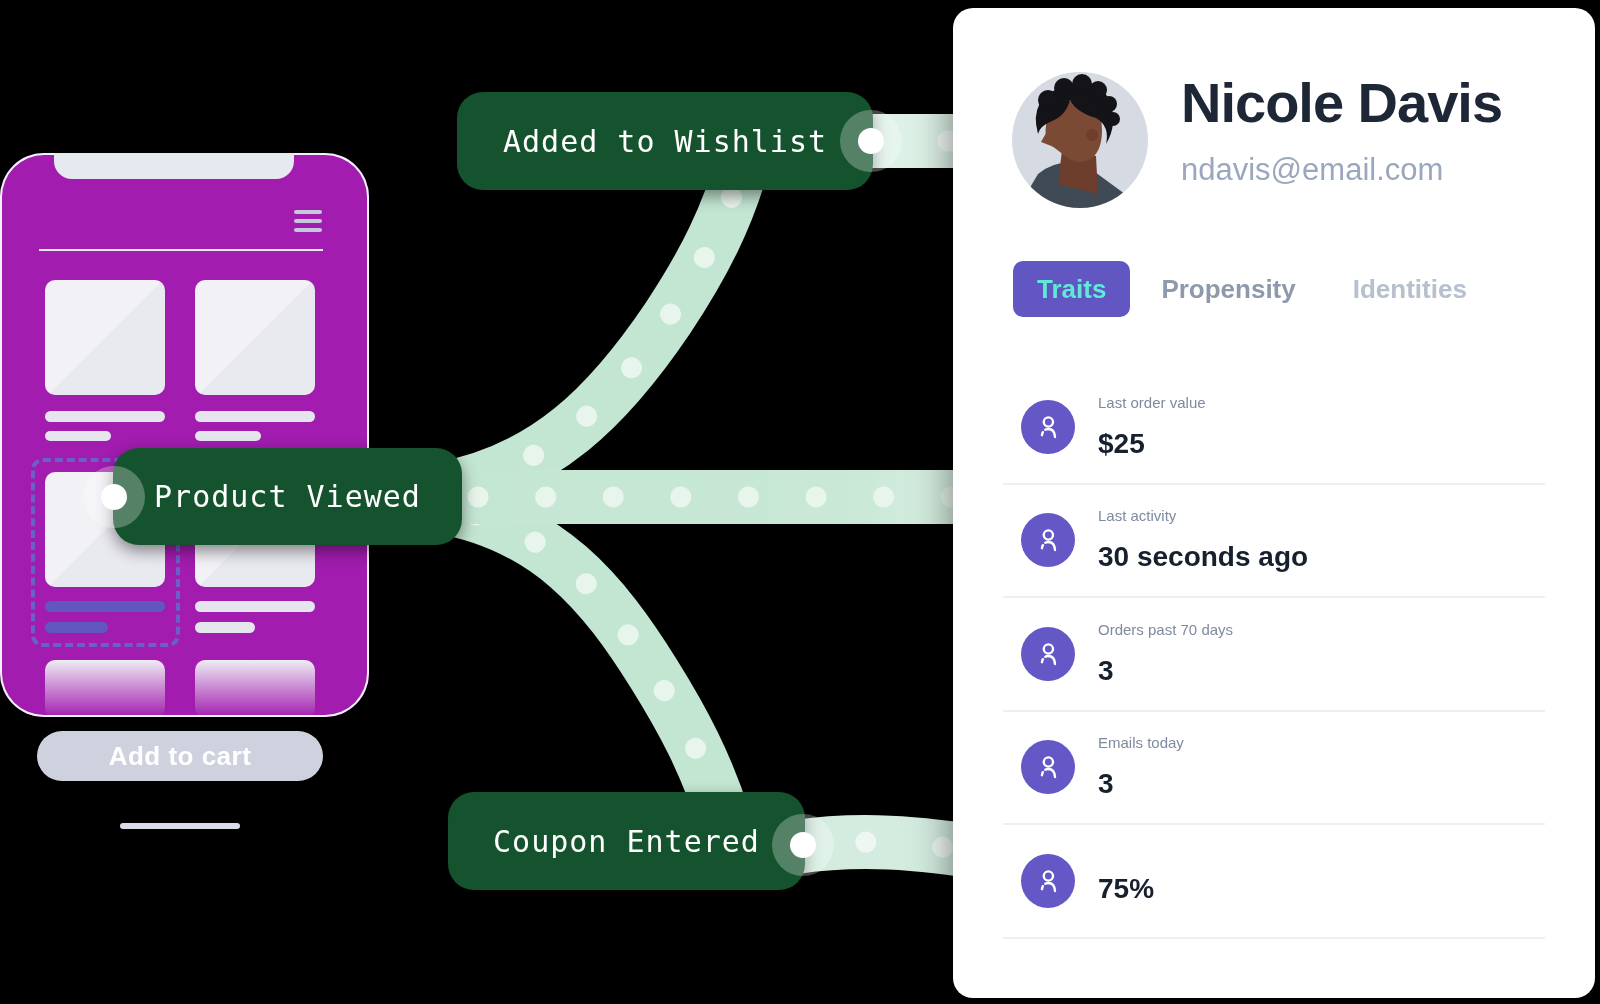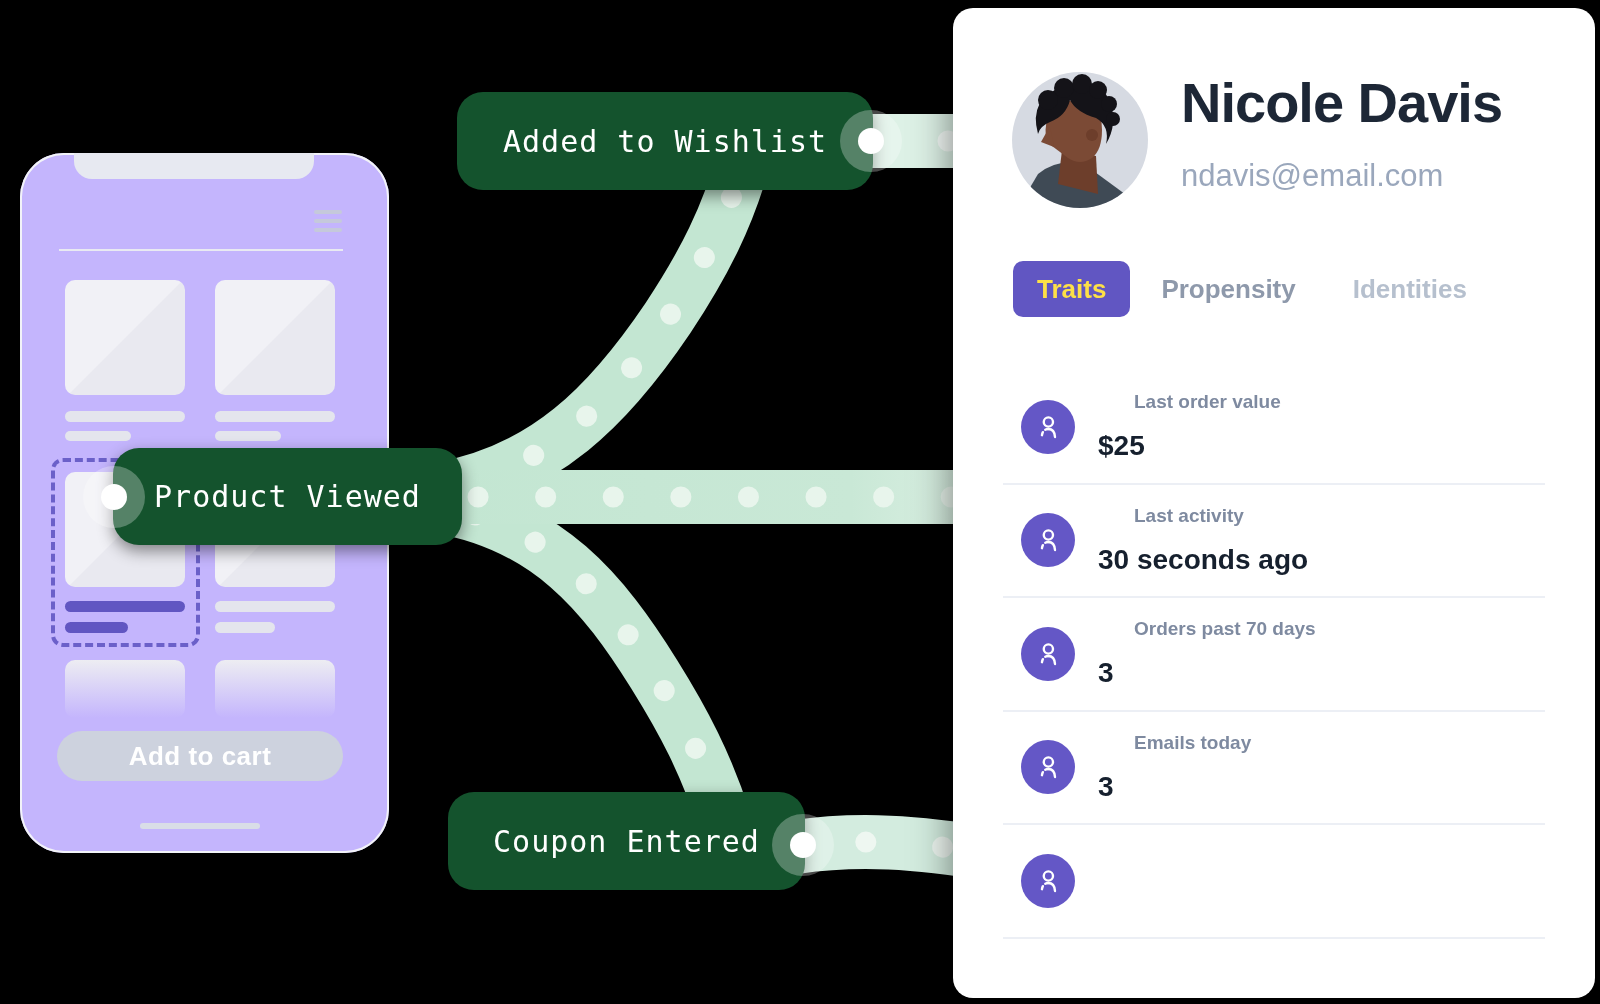--- a/index.html
+++ b/index.html
@@ -1,20 +1,20 @@
 <!DOCTYPE html>
 <html><head>
 <meta charset="utf-8">
 <style>
   html,body{margin:0;padding:0;background:#000;}
   .stage{position:relative;width:1600px;height:1004px;background:#000;overflow:hidden;
          font-family:"Liberation Sans", sans-serif;}
 
   
-  .phone{position:absolute;left:20px;top:153px;width:369px;height:700px;background:#c4b5fd;
+  .phone{position:absolute;left:0;top:153px;width:369px;height:564px;background:#a21caf;
          border-radius:44px;z-index:1;box-shadow:inset 0 0 0 2px #f2f3f8;}
   .notch{position:absolute;left:54px;top:0;width:240px;height:26px;background:#e7e9f1;
          border-radius:0 0 18px 18px;}
   .hamburger{position:absolute;left:294px;top:57px;width:28px;height:22px;display:flex;
          flex-direction:column;justify-content:space-between;cursor:pointer;}
   .hamburger span{display:block;height:4px;border-radius:2px;background:#c5c9db;}
   .screen-divider{position:absolute;left:39px;top:96px;width:284px;height:2px;background:#e9eaf2;}
   .sq{position:absolute;width:120px;height:115px;border-radius:10px;
       background:linear-gradient(135deg,#f1f1f6 0%,#f1f1f6 50%,#e9e9f0 50.5%);}
   .bar{position:absolute;height:11px;border-radius:6px;background:#e4e5ed;}
@@ -46,34 +46,34 @@
         transform:translate(-50%,-50%);z-index:4;}
   .edge-dot::before{content:"";position:absolute;left:50%;top:50%;width:62px;height:62px;
         border-radius:50%;background:rgba(255,255,255,0.28);transform:translate(-50%,-50%);}
 
   
   .card{position:absolute;left:953px;top:8px;width:642px;height:990px;background:#fff;
         border-radius:20px;z-index:5;box-shadow:0 18px 40px rgba(0,0,0,0.5);}
   .avatar{position:absolute;left:59px;top:64px;width:136px;height:136px;}
   .profile-name{position:absolute;left:228px;top:62px;font-size:56px;font-weight:800;
         color:#1d2736;letter-spacing:-1px;white-space:nowrap;}
-  .profile-email{position:absolute;left:228px;top:150px;font-size:31px;color:#9aa7bc;}
+  .profile-email{position:absolute;left:228px;top:144px;font-size:31px;color:#9aa7bc;}
   .tabs{position:absolute;left:60px;top:253px;height:56px;display:flex;align-items:center;}
   .tab{font-size:26px;font-weight:600;cursor:pointer;}
-  .tab.active{background:#6156c2;color:#fde047;border-radius:10px;height:56px;line-height:56px;
+  .tab.active{background:#6156c2;color:#5eead4;border-radius:10px;height:56px;line-height:56px;
         padding:0 24px;}
   .tab.audiences{color:#8e99ab;margin-left:31px;}
   .tab.identities{color:#b6c0ce;margin-left:57px;}
   .traits{position:absolute;left:50px;top:363px;width:542px;}
   .trait-row{height:113.5px;display:flex;align-items:center;box-sizing:border-box;
         border-bottom:2px solid #eceff5;padding-left:18px;}
   .trait-icon{width:54px;height:54px;border-radius:50%;background:#6457c6;flex:0 0 auto;
         display:flex;align-items:center;justify-content:center;}
   .trait-text{margin-left:23px;}
-  .trait-label{font-size:19px;color:#7e8aa0;font-weight:700;margin-left:36px;}
+  .trait-label{font-size:15px;color:#7e8aa0;font-weight:400;}
   .trait-value{font-size:28px;color:#16202e;font-weight:bold;margin-top:17px;}
 </style>
 </head>
 <body>
 
 <div class="stage">
 
   <div class="phone">
     <div class="notch"></div>
     <div class="hamburger">
@@ -232,19 +232,20 @@
 
       <div class="trait-row">
         <div class="trait-icon">
           <svg viewBox="0 0 24 24" width="30" height="30">
             <circle cx="12.3" cy="8" r="3.7" fill="none" stroke="#fff" stroke-width="1.9"></circle>
             <path d="M 17.6 20 C 17.3 15.2 15.2 13.6 12.3 13.6" fill="none" stroke="#fff" stroke-width="1.9" stroke-linecap="round"></path>
             <path d="M 12.3 13.6 C 9.4 13.6 7.3 15.2 7 20" fill="none" stroke="#fff" stroke-width="1.9" stroke-linecap="round" stroke-dasharray="2.6 2.8"></path>
           </svg>
         </div>
         <div class="trait-text">
+          <div class="trait-value">75%</div>
         </div>
       </div>
 
     </div>
   </div>
 
 </div>
 
 </body></html>

